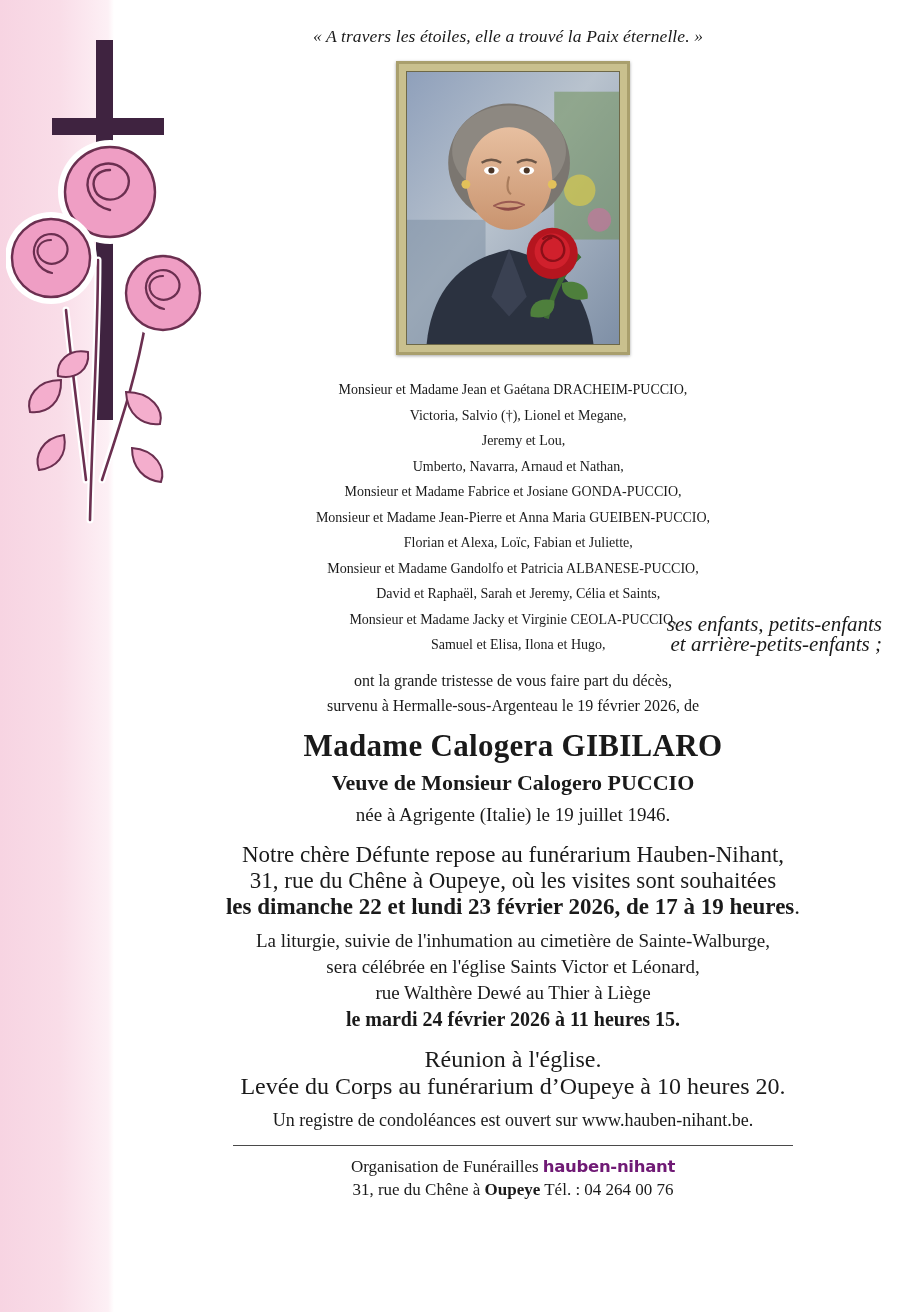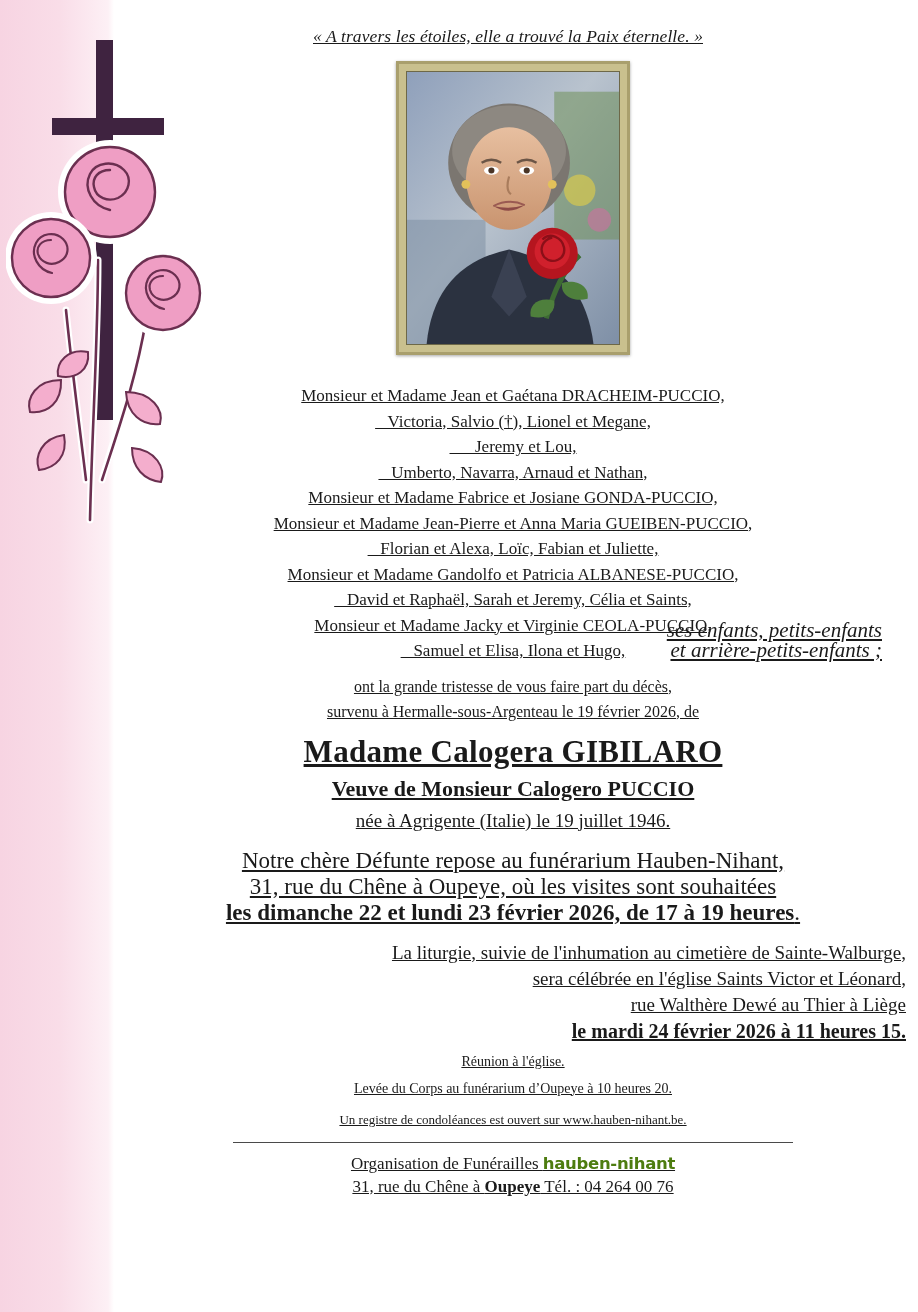--- a/index.html
+++ b/index.html
@@ -56,21 +56,20 @@
     width: 210px; height: 400px;
   }
 
   
   .content {
     position: absolute;
     left: 120px; top: 0;
     width: 786px;
     height: 1054px;
     text-align: center;
-    text-decoration: underline;
   }
 
   .quote {
     margin-top: 26px;
     font-style: italic;
     font-size: 17.5px;
     letter-spacing: .1px;
     padding-right: 10px;
   }
 
@@ -90,22 +89,22 @@
     height: 100%;
     position: relative;
     overflow: hidden;
     border: 1px solid #6d6848;
     box-sizing: border-box;
     background: #6f7d96;
   }
 
   
   .family {
-    margin-top: 28px;
-    font-size: 17px;
+    margin-top: 22px;
+    font-size: 14px;
     line-height: 25.5px;
     text-align: center;
   }
   .family .ln { display: block; white-space: pre; }
   .relation {
     margin-top: -44px;
     margin-right: 6px;
     text-align: right;
     font-style: italic;
     font-size: 21px;
@@ -139,54 +138,53 @@
 
   .visits {
     margin-top: 16px;
     font-size: 23px;
     line-height: 26px;
   }
   .visits .vl { display: block; }
   .visits b { font-weight: bold; }
 
   .liturgy {
-    margin-top: 14px;
+    margin-top: 8px;
     font-size: 19px;
     line-height: 26px;
-    text-align: right;
   }
   .liturgy .ll { display: block; }
   .liturgy .strong-line { font-weight: bold; font-size: 20px; }
 
   .gathering {
-    margin-top: 4px;
-    font-size: 14px;
+    margin-top: 14px;
+    font-size: 24px;
     line-height: 27px;
   }
   .gathering .gl { display: block; }
 
   .registry {
     margin-top: 10px;
-    font-size: 13px;
+    font-size: 18px;
   }
 
   .divider {
     margin: 14px auto 0;
     width: 560px;
     height: 1px;
     background: #4a4a4a;
   }
 
   .org {
     margin-top: 9px;
     font-size: 17px;
     line-height: 23px;
   }
   .org .brand {
-    color: #4d7c0f;
+    color: #701a75;
     font-weight: bold;
     font-family: "DejaVu Sans", sans-serif;
     font-size: 16.5px;
     letter-spacing: -.3px;
     margin-top: 22px;
   }
   .org b { font-weight: bold; }
 </style>
 </head>
 <body>

